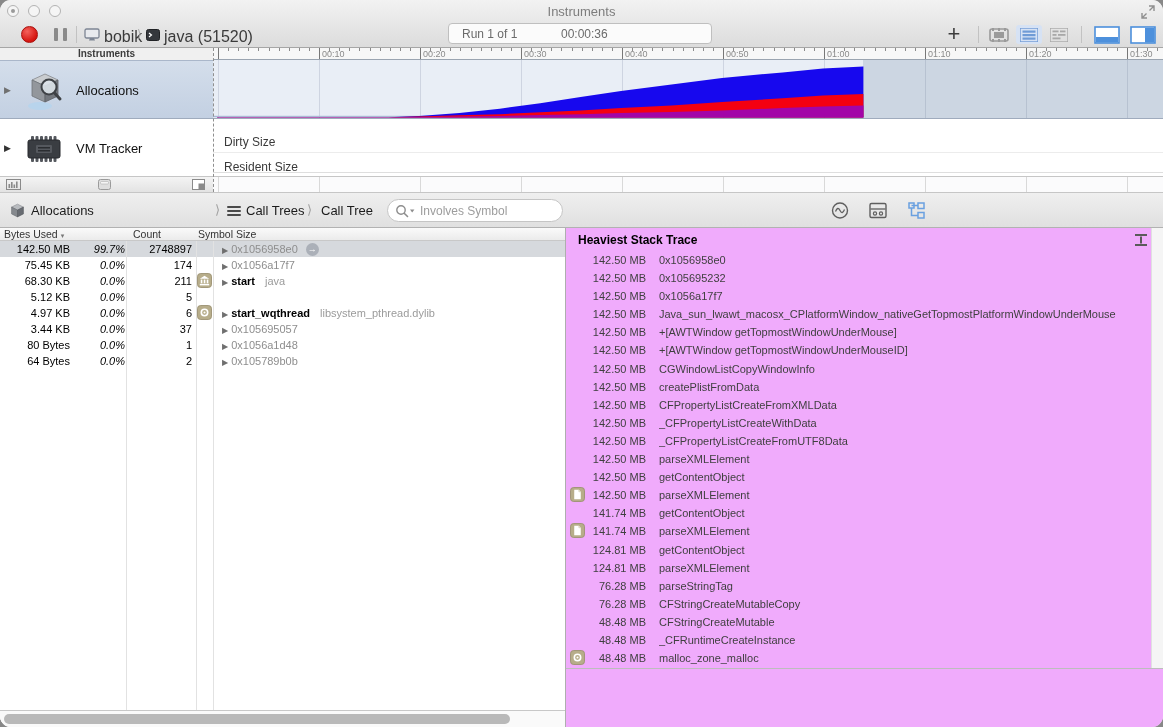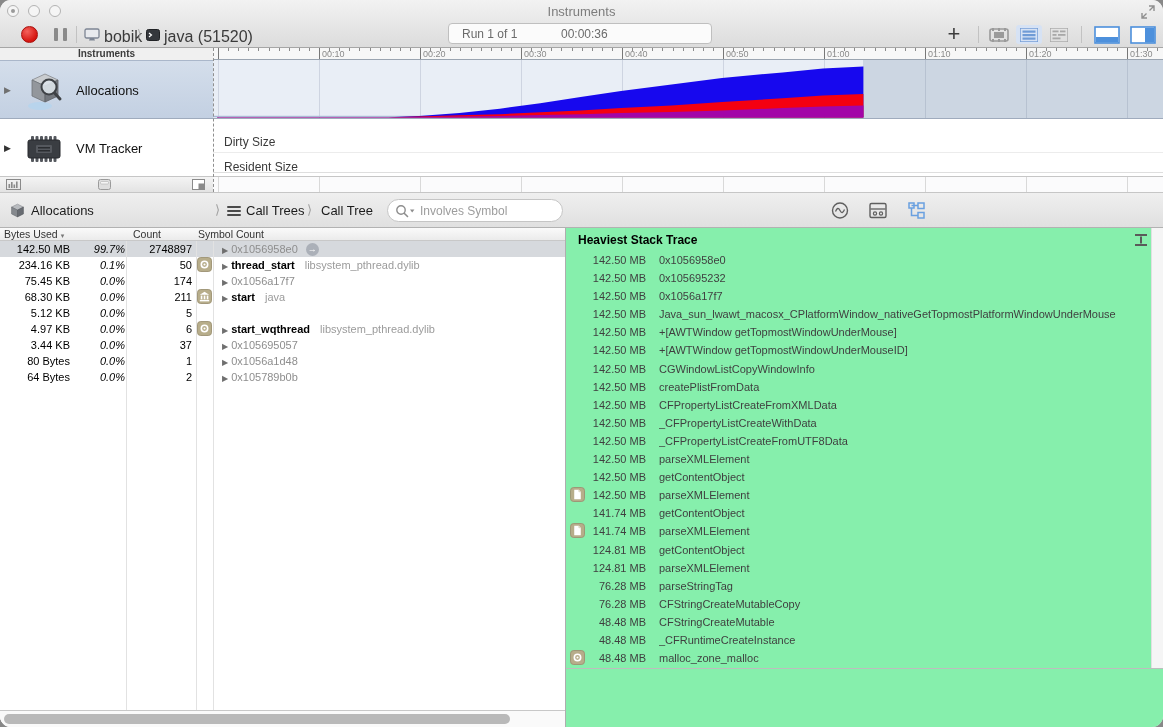--- a/index.html
+++ b/index.html
@@ -97,21 +97,21 @@
   .sym-hex { color:#8e8e8e; }
   .sym-named { color:#000; font-weight:bold; }
   .sym-lib { color:#9b9b9b; margin-left:10px; }
   .focus-arrow { display:inline-block; margin-left:8px; width:13px; height:13px; border-radius:50%;
     background:#abb0b8; color:#fff; font-size:9px; line-height:13px; text-align:center; vertical-align:1px; }
   .grid-v { position:absolute; top:13px; width:1px; background:#e2e2e2; pointer-events:none; }
   .h-scrollbar { position:absolute; left:0; top:482px; width:565px; height:17px; background:#fafafa;
     border-top:1px solid #c8c8c8; }
   .h-thumb { position:absolute; left:4px; top:3px; width:506px; height:10px; border-radius:5px; background:#b9b9b9; }
   
-  .right-pane { position:absolute; left:566px; top:228px; width:597px; height:499px; background:#86efac; }
+  .right-pane { position:absolute; left:566px; top:228px; width:597px; height:499px; background:#f0abfc; }
   .hst-title { position:absolute; left:12px; top:5px; font-size:12px; font-weight:bold; color:#000; }
   .hst-icon { position:absolute; right:14px; top:5px; width:16px; height:14px; }
   .frames { position:absolute; left:0; top:23px; width:100%; }
   .frame { position:relative; height:18.1px; font-size:11px; line-height:18px; color:#3f3f3f; }
   .fr-badge { position:absolute; left:4px; top:1px; width:16px; height:16px; }
   .fr-size { position:absolute; left:22px; width:58px; text-align:right; }
   .fr-sym { position:absolute; left:93px; right:16px; white-space:nowrap; overflow:hidden; }
   .hst-divider { position:absolute; left:0; top:440px; width:100%; height:1px; background:#bdbdbd; }
   .scroll-gutter { position:absolute; right:0; top:0; width:12px; height:440px; background:#f5f5f5;
     border-left:1px solid #e0e0e0; }
@@ -457,39 +457,28 @@
     </svg>
   </div>
 
   <div class="left-pane">
     <div class="col-headers">
       <span class="ch" style="left:4px">
         <span>Bytes Used</span>
         <span class="ch-sort">▾</span>
       </span>
       <span class="ch" style="left:133px">Count</span>
-      <span class="ch" style="left:198px">Symbol Count</span>
+      <span class="ch" style="left:198px">Symbol Size</span>
     </div>
     <div class="ct-rows" id="call-tree-rows">
         <div class="ct-row selected">
           <span class="ct-bytes">142.50 MB</span>
           <span class="ct-pct">99.7%</span>
           <span class="ct-count">2748897</span>
           <span class="ct-symbol"><span class="tri-glyph">▶</span><span class="sym-hex">0x1056958e0</span><span class="focus-arrow">→</span></span>
-        </div>
-        <div class="ct-row">
-          <span class="ct-bytes">234.16 KB</span>
-          <span class="ct-pct">0.1%</span>
-          <span class="ct-count">50</span>
-          <span class="ct-badge"><svg width="15" height="15" viewBox="0 0 16 16">
-              <rect x="0.5" y="0.5" width="15" height="15" rx="3.5" fill="#b7ad8a" stroke="#9d9273"></rect>
-              <circle cx="8" cy="8" r="3.4" fill="none" stroke="#fff" stroke-width="1.7"></circle>
-              <circle cx="8" cy="8" r="1.1" fill="#fff"></circle>
-            </svg></span>
-          <span class="ct-symbol"><span class="tri-glyph">▶</span><span class="sym-named">thread_start</span><span class="sym-lib">libsystem_pthread.dylib</span></span>
         </div>
         <div class="ct-row">
           <span class="ct-bytes">75.45 KB</span>
           <span class="ct-pct">0.0%</span>
           <span class="ct-count">174</span>
           <span class="ct-symbol"><span class="tri-glyph">▶</span><span class="sym-hex">0x1056a17f7</span></span>
         </div>
         <div class="ct-row">
           <span class="ct-bytes">68.30 KB</span>
           <span class="ct-pct">0.0%</span>

